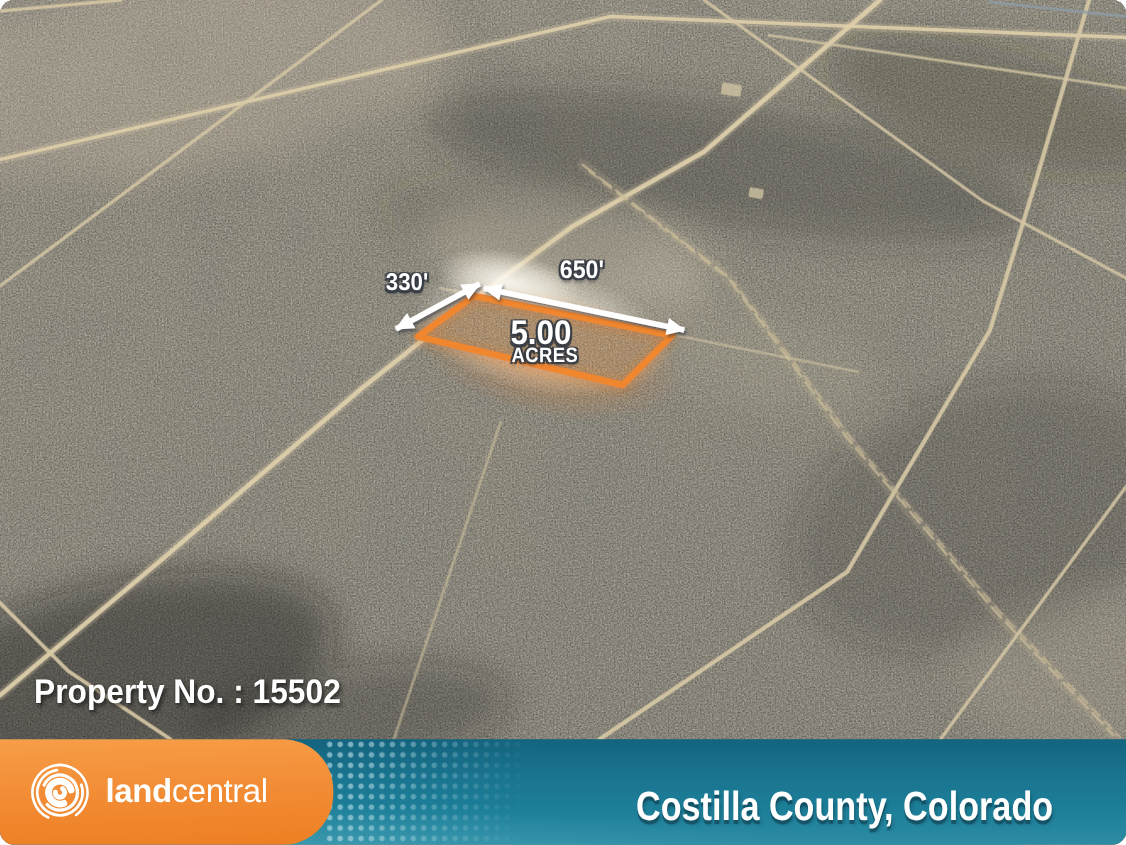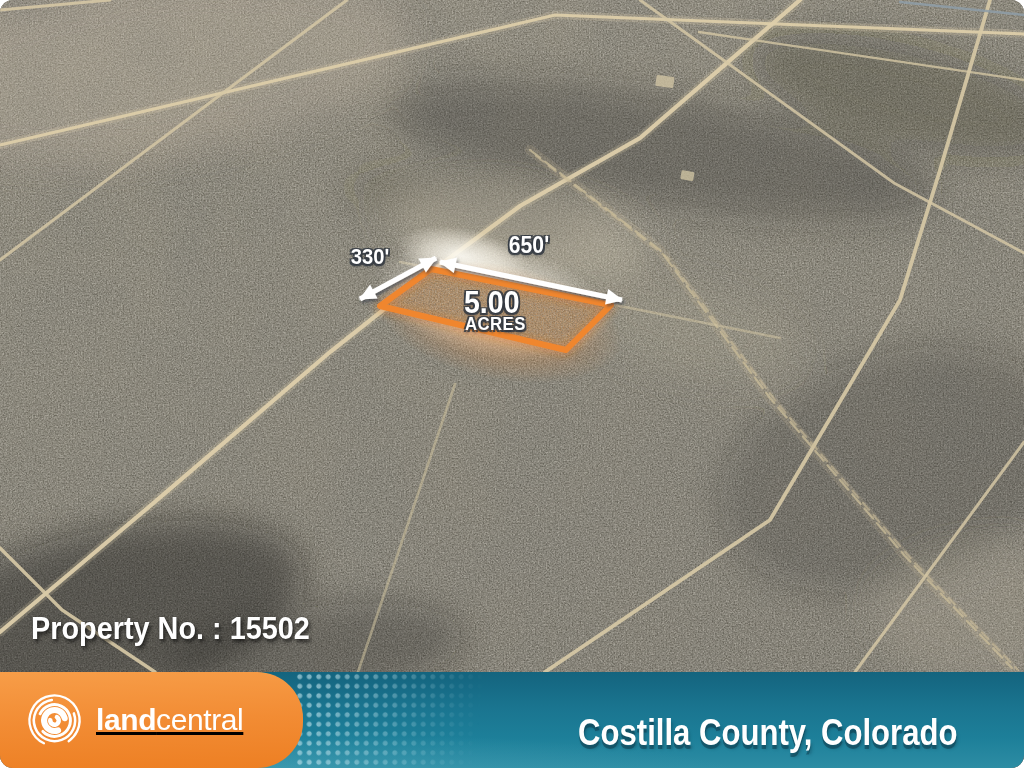--- a/index.html
+++ b/index.html
@@ -52,21 +52,21 @@
   }
   .location{
     color:#fff;font-weight:bold;font-size:37px;line-height:1;white-space:nowrap;
     transform:scaleX(.84);
     text-shadow:0 4px 0 rgba(14,58,74,.5),2px 4px 3px rgba(14,58,74,.35);
   }
   .bar-orange{
     position:absolute;left:0;top:672px;width:303px;height:96px;
     border-radius:0 46px 46px 0;
     background:linear-gradient(178deg,#f79d48 0%,#f28c34 50%,#ed7f23 100%);
-    display:flex;align-items:center;padding-left:26px;box-sizing:border-box;gap:13px;text-decoration:underline;
+    display:flex;align-items:center;padding-left:26px;box-sizing:border-box;gap:13px;
   }
   .brand{color:#fff;font-size:30px;line-height:1;letter-spacing:-.4px;white-space:nowrap;}
   .brand .b{font-weight:bold;}
   .brand .r{font-weight:normal;}
 </style>
 </head>
 <body>
 
 <div class="frame">
 

